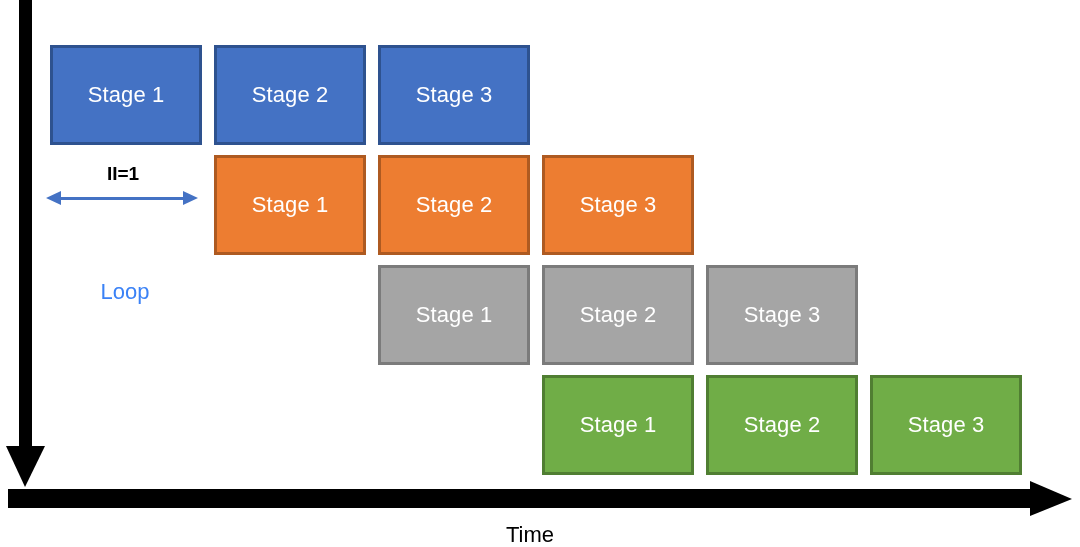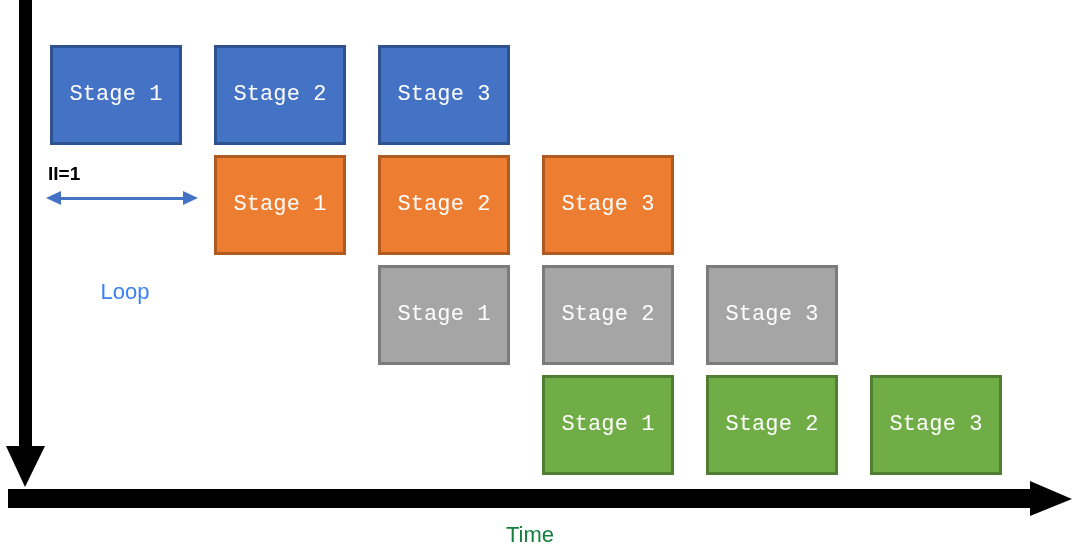--- a/index.html
+++ b/index.html
@@ -14,34 +14,33 @@
     position: relative;
     width: 1080px;
     height: 547px;
     background: #ffffff;
     overflow: hidden;
   }
 
   
   .stage-box {
     position: absolute;
-    width: 132px;
+    width: 152px;
     height: 100px;
     box-sizing: border-box;
     border-style: solid;
     border-width: 3px;
     display: flex;
     align-items: center;
     justify-content: center;
     color: #ffffff;
     font-size: 22px;
     line-height: 1;
     letter-spacing: 0.1px;
     user-select: none;
-    font-family: Liberation Mono, monospace;
   }
   .row-blue  { background: #4472C4; border-color: #2E528F; }
   .row-orange{ background: #ED7D31; border-color: #AE5A21; }
   .row-gray  { background: #A5A5A5; border-color: #7B7B7B; }
   .row-green { background: #70AD47; border-color: #507E32; }
 
   
   .v-axis {
     position: absolute;
     left: 6px;
@@ -94,20 +93,21 @@
     border-bottom: 17px solid transparent;
     border-left: 42px solid #000000;
   }
 
   
   .ii-label {
     position: absolute;
     left: 48px;
     top: 163px;
     width: 150px;
+    text-align: center;
     font-size: 19px;
     font-weight: bold;
     color: #000000;
     white-space: nowrap;
   }
   .ii-arrow {
     position: absolute;
     left: 46px;
     top: 190px;
     width: 152px;
@@ -153,21 +153,21 @@
     line-height: 34px;
     color: #3b82f6;
   }
   .time-label {
     position: absolute;
     left: 430px;
     top: 522px;
     width: 200px;
     text-align: center;
     font-size: 22px;
-    color: #15803d;
+    color: #000000;
   }
 </style>
 </head>
 <body>
 
 <div id="canvas">
 
   <div class="v-axis">
     <div class="v-axis-shaft"></div>
     <div class="v-axis-head"></div>

